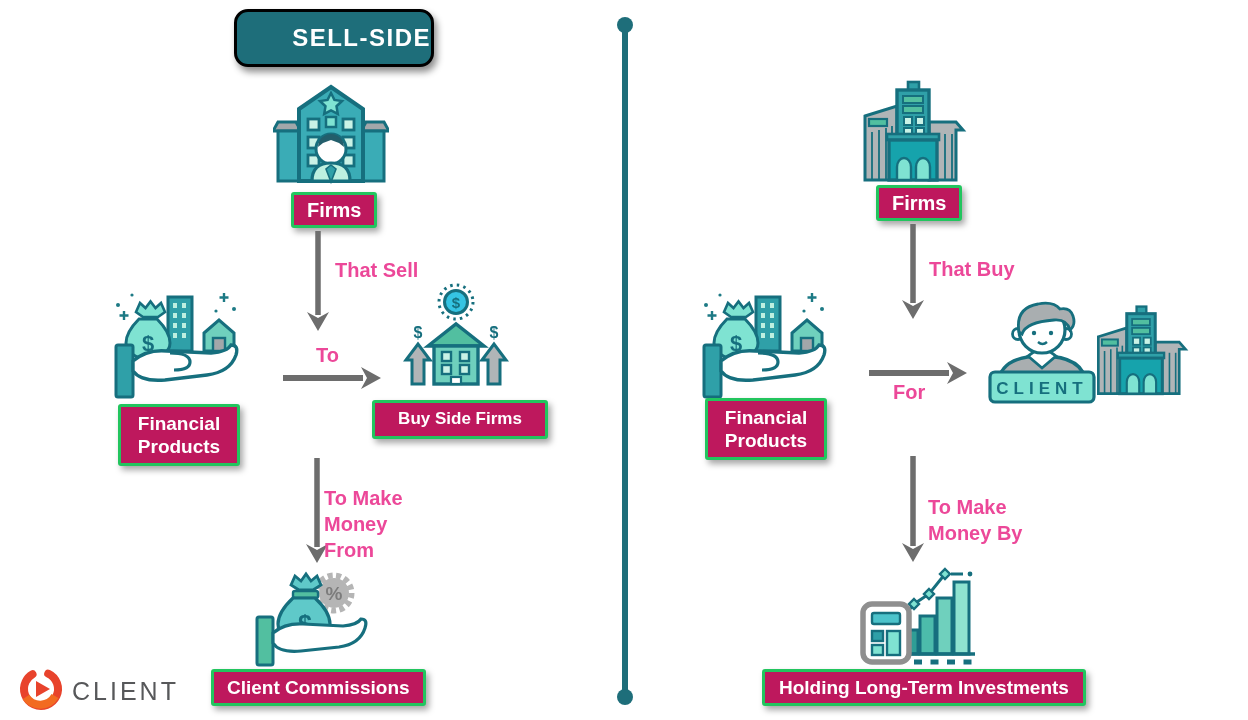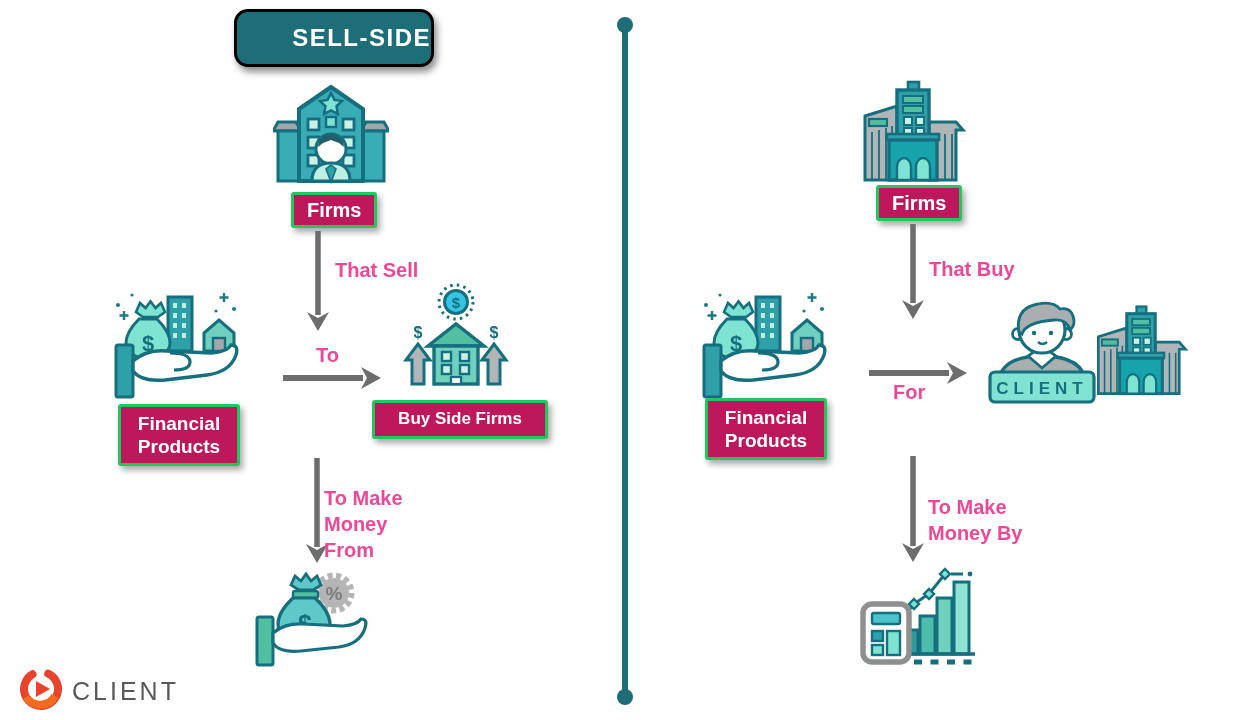--- a/index.html
+++ b/index.html
@@ -154,20 +154,23 @@
     <circle cx="85" cy="34" r="15" fill="#b5b5b5"></circle>
     <text x="85" y="41" font-size="19" font-weight="bold" fill="#7c7c7c" text-anchor="middle">%</text>
     <path d="M42 26 l4 -9 6 5 5 -7 5 7 6 -5 4 9 -8 5 h-14 z" fill="#5fc9c9" stroke="#166f7e" stroke-width="2.8"></path>
     <rect x="44" y="32" width="25" height="7" rx="2" fill="#52bfa0" stroke="#166f7e" stroke-width="2.4"></rect>
     <path d="M44 39 q-15 14 -15 26 a26 19 0 0 0 52 0 q0 -12 -15 -26 z" fill="#5fc9c9" stroke="#166f7e" stroke-width="3.2"></path>
     <text x="56" y="74" font-size="25" font-weight="bold" fill="#166f7e" text-anchor="middle">$</text>
     <rect x="8" y="58" width="16" height="48" rx="2" fill="#52bfa0" stroke="#166f7e" stroke-width="3"></rect>
     <path d="M24 74 q12 -10 30 -9 l40 2 q14 -1 18 -7 q7 0 4 9 q-5 16 -26 19 l-38 4 q-22 2 -28 -8 z" fill="#ffffff" stroke="#166f7e" stroke-width="3.2"></path>
   </svg>
 
+  <div class="badge" style="left:211px;top:669px;padding:4px 13px;font-size:19px;white-space:nowrap;">
+    <span>Client Commissions</span>
+  </div>
 
 
   <svg class="abs" style="left:859px;top:76px;" width="108" height="112" viewBox="0 0 108 112">
     <path d="M6 40 L38 30 V104 H6 Z" fill="#b0b5b7" stroke="#166f7e" stroke-width="3"></path>
     <g stroke="#166f7e" stroke-width="1.8">
       <line x1="13" y1="56" x2="13" y2="104"></line>
         <line x1="20" y1="54" x2="20" y2="104"></line>
       <line x1="27" y1="52" x2="27" y2="104"></line>
         <line x1="33" y1="50" x2="33" y2="104"></line>
     </g>
@@ -316,20 +319,23 @@
       <path d="M88 25 l5 5 -5 5 -5 -5 z"></path>
     </g>
     <rect x="6" y="60" width="46" height="58" rx="9" fill="#ffffff" stroke="#8f8f8f" stroke-width="5.5"></rect>
     <rect x="15" y="69" width="28" height="11" rx="2" fill="#4cc3cb" stroke="#166f7e" stroke-width="2.4"></rect>
     <rect x="15" y="87" width="11" height="10" fill="#2fa0a8" stroke="#166f7e" stroke-width="2.4"></rect>
     <rect x="15" y="101" width="11" height="10" fill="#7fe3d2" stroke="#166f7e" stroke-width="2.4"></rect>
     <rect x="30" y="87" width="13" height="24" fill="#7fe3d2" stroke="#166f7e" stroke-width="2.4"></rect>
     <line x1="57" y1="118" x2="118" y2="118" stroke="#166f7e" stroke-width="5" stroke-dasharray="8 8.5"></line>
   </svg>
 
+  <div class="badge" style="left:762px;top:669px;padding:4px 14px;font-size:19px;white-space:nowrap;">
+    <span>Holding Long-Term Investments</span>
+  </div>
 
   <svg class="abs" style="left:16px;top:664px;" width="50" height="50" viewBox="0 0 50 50">
     <circle cx="25" cy="25" r="17" fill="none" stroke="#e8432c" stroke-width="8" stroke-dasharray="90 17" stroke-linecap="round" transform="rotate(-65 25 25)"></circle>
     <path d="M10 33 A17 17 0 0 0 39 32" fill="none" stroke="#f26b21" stroke-width="8"></path>
     <path d="M20 17 L34 25 L20 33 Z" fill="#e8432c"></path>
   </svg>
   <div class="brand-text" style="left:72px;top:677px;">CLIENT</div>
 
 </div>
 

